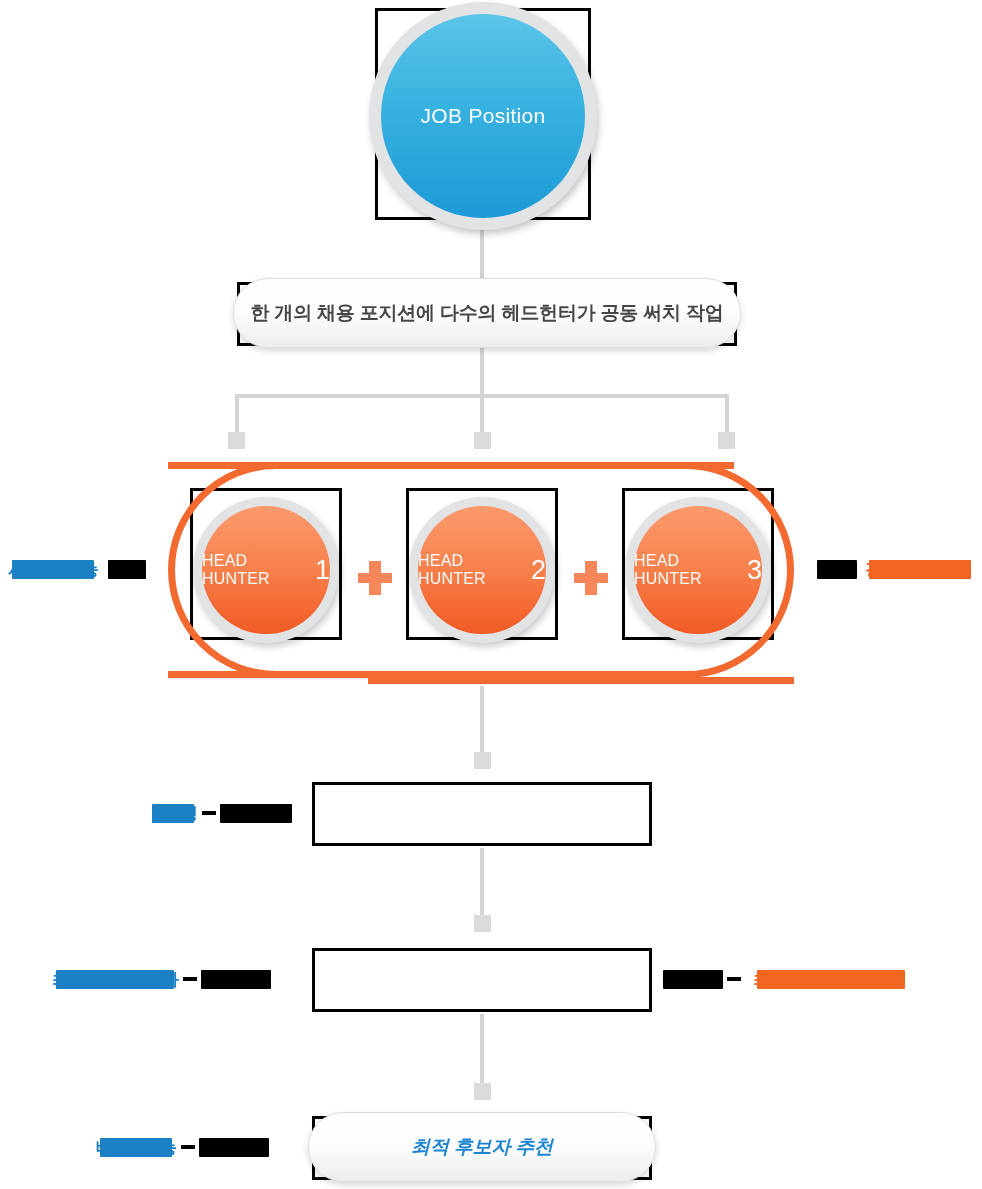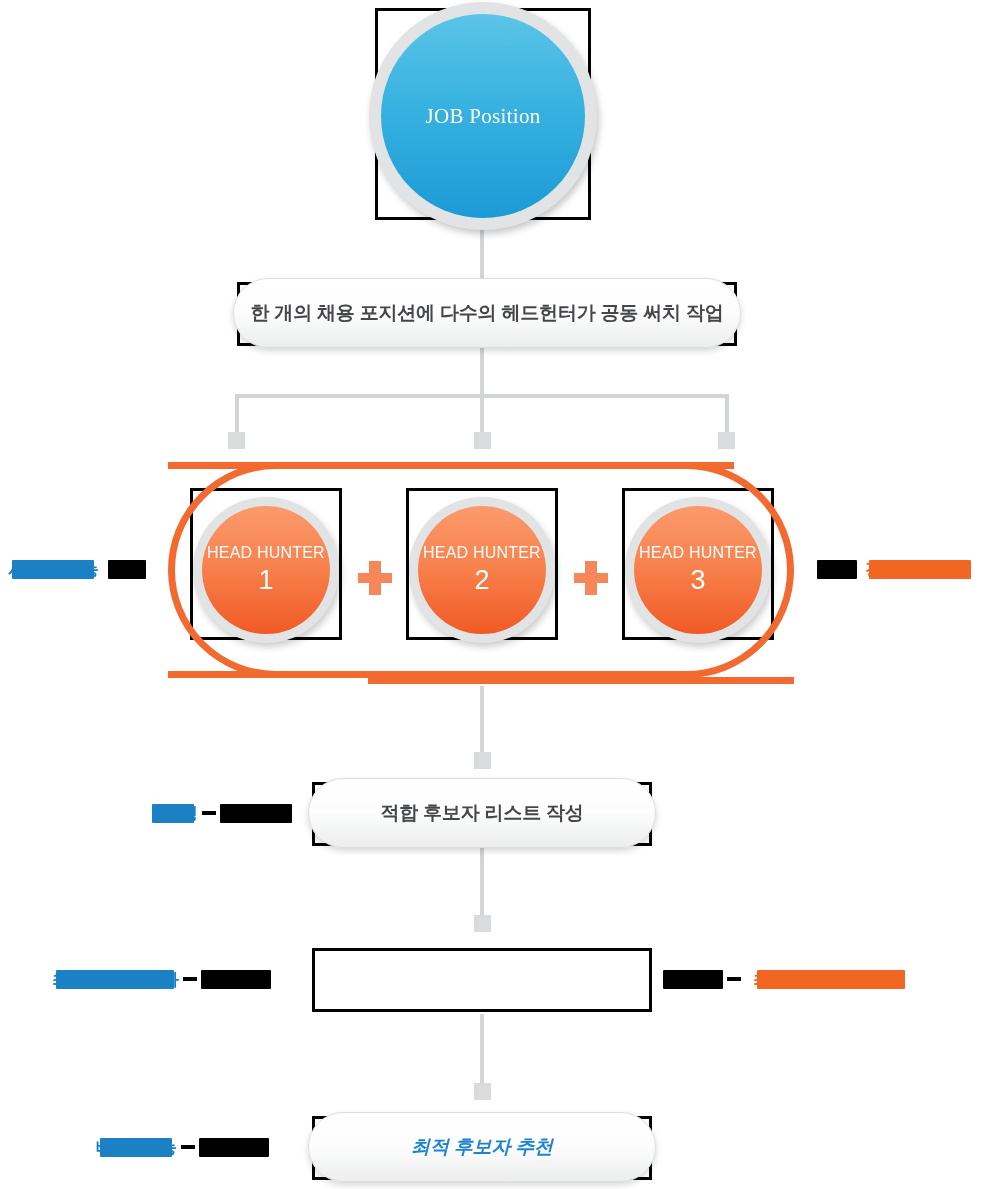--- a/index.html
+++ b/index.html
@@ -38,21 +38,20 @@
     box-shadow:2px 4px 7px rgba(0,0,0,.22);
   }
   .circle-blue{
     position:absolute;inset:12px;
     border-radius:50%;
     background:linear-gradient(180deg,#5cc4e8 0%,#39b3e0 42%,#1c9ad6 100%);
     display:flex;align-items:center;justify-content:center;
     color:#ffffff;
     font-size:21px;
     letter-spacing:.3px;
-    font-family:Liberation Serif, serif;
   }
 
   
   .pill{
     position:absolute;
     border-radius:40px;
     background:linear-gradient(180deg,#ffffff 0%,#fdfdfd 48%,#eceded 100%);
     border:1px solid #dcdddd;
     box-shadow:0 3px 6px rgba(0,0,0,.16), inset 0 1px 0 #fff;
     display:flex;align-items:center;justify-content:center;
@@ -105,21 +104,21 @@
   .hh-ring{
     position:absolute;inset:0;
     border-radius:50%;
     background:#e2e3e4;
     box-shadow:2px 4px 7px rgba(0,0,0,.2);
   }
   .hh-circle{
     position:absolute;inset:9px;
     border-radius:50%;
     background:linear-gradient(180deg,#fb9a6d 0%,#f8834f 45%,#f15a24 100%);
-    display:flex;flex-direction:column;
+    display:flex;flex-direction:row;
     align-items:center;justify-content:center;
     color:#ffffff;line-height:1.15;
   }
   .hh-label{font-size:16px;letter-spacing:.2px;}
   .hh-num{font-size:27px;margin-top:2px;}
 
   .plus{
     position:absolute;
     top:99px;
     width:34px;height:34px;
@@ -231,23 +230,20 @@
   <div class="redact" style="left:817px;top:558px;">
     <span class="bar bar-black" style="width:40px;"></span>
     <span class="glyph glyph-orange" style="margin-left:8px;">경</span>
     <span class="bar bar-orange" style="width:102px;margin-left:-13px;"></span>
   </div>
 
   <div class="vline" style="left:480px;top:686px;height:74px;"></div>
   <div class="knob" style="left:474px;top:752px;"></div>
 
   <div class="frame-art" style="left:312px;top:782px;width:340px;height:64px;"></div>
-  <div class="pill" id="pill-list">
-    <span class="pill-text">적합 후보자 리스트 작성</span>
-  </div>
 
   <div class="redact" style="left:152px;top:802px;">
     <span class="bar bar-blue" style="width:42px;"></span>
     <span class="glyph glyph-blue" style="margin-left:-13px;">성</span>
     <span class="bar-dash"></span>
     <span class="bar bar-black" style="width:72px;"></span>
   </div>
 
   <div class="vline" style="left:480px;top:848px;height:74px;"></div>
   <div class="knob" style="left:474px;top:915px;"></div>

